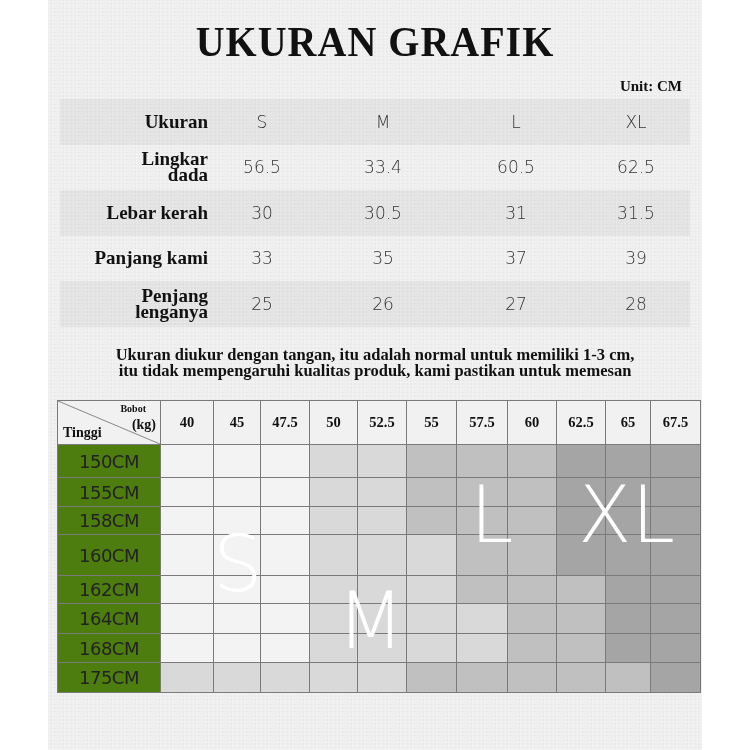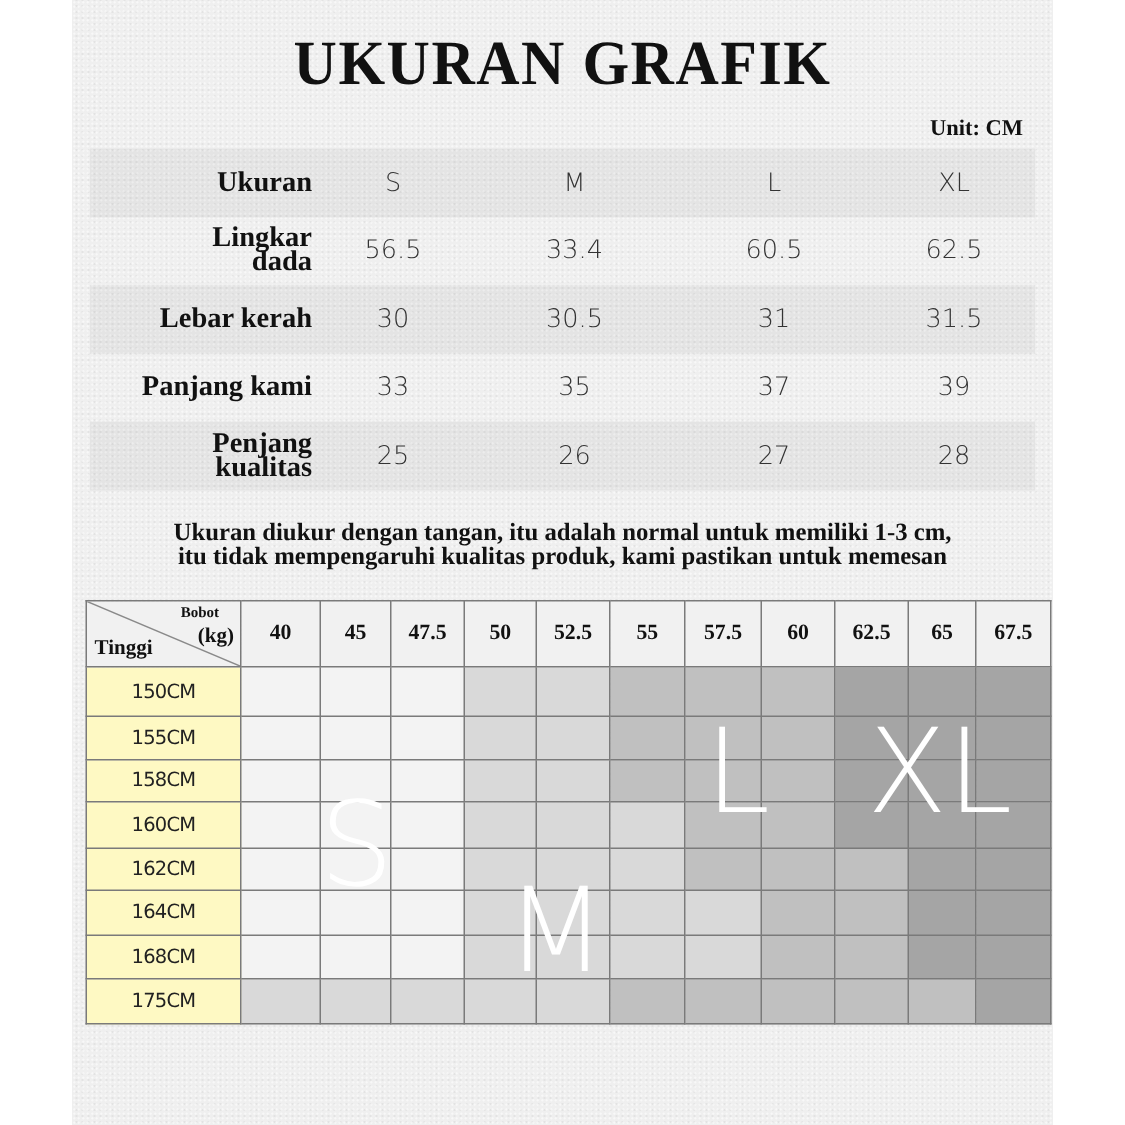--- a/index.html
+++ b/index.html
@@ -59,22 +59,22 @@
     font-size: 14.5px; color: #111; background: #f1f1f1;
   }
   .grid th.corner { position: relative; width: 102px; }
   .corner-diag {
     position: absolute; left: 0; top: 0; width: 100%; height: 100%;
   }
   .corner .bobot { position: absolute; right: 14px; top: 2px; font-size: 10px; }
   .corner .kg { position: absolute; right: 4px; top: 16px; font-size: 14px; }
   .corner .tinggi { position: absolute; left: 5px; bottom: 3px; font-size: 14px; }
   .grid td.rowlabel {
-    font-family: "DejaVu Sans", sans-serif; font-size: 13px; color: #222;
-    background: #fef9c3; letter-spacing: -0.5px;
+    font-family: "DejaVu Sans", sans-serif; font-size: 18px; color: #222;
+    background: #4d7c0f; letter-spacing: -0.5px;
   }
   .W { background: #f3f3f3; }
   .M { background: #d9d9d9; }
   .L { background: #c0c0c0; }
   .X { background: #a5a5a5; }
   .zone-letter {
     position: absolute; color: #ffffff; font-family: "DejaVu Sans", sans-serif;
     font-weight: 300; font-size: 78px; line-height: 1; pointer-events: none;
   }
 </style>
@@ -109,21 +109,21 @@
     <div class="val v4">31.5</div>
   </div>
   <div class="size-row">
     <div class="label">Panjang kami</div>
     <div class="val v1">33</div>
     <div class="val v2">35</div>
     <div class="val v3">37</div>
     <div class="val v4">39</div>
   </div>
   <div class="size-row band">
-    <div class="label"><span style="display:inline-block;width:100px;">Penjang kualitas</span></div>
+    <div class="label"><span style="display:inline-block;width:100px;">Penjang lenganya</span></div>
     <div class="val v1">25</div>
     <div class="val v2">26</div>
     <div class="val v3">27</div>
     <div class="val v4">28</div>
   </div>
 </div>
 
 <div class="note">
   <div>Ukuran diukur dengan tangan, itu adalah normal untuk memiliki 1-3 cm,</div>
   <div>itu tidak mempengaruhi kualitas produk, kami pastikan untuk memesan</div>
@@ -189,21 +189,21 @@
         <td class="W"></td>
         <td class="M"></td>
         <td class="M"></td>
         <td class="L"></td>
         <td class="L"></td>
         <td class="L"></td>
         <td class="X"></td>
         <td class="X"></td>
         <td class="X"></td>
       </tr>
-      <tr style="height: 31px;">
+      <tr style="height: 41px;">
         <td class="rowlabel">160CM</td>
         <td class="W"></td>
         <td class="W"></td>
         <td class="W"></td>
         <td class="M"></td>
         <td class="M"></td>
         <td class="M"></td>
         <td class="L"></td>
         <td class="L"></td>
         <td class="X"></td>

